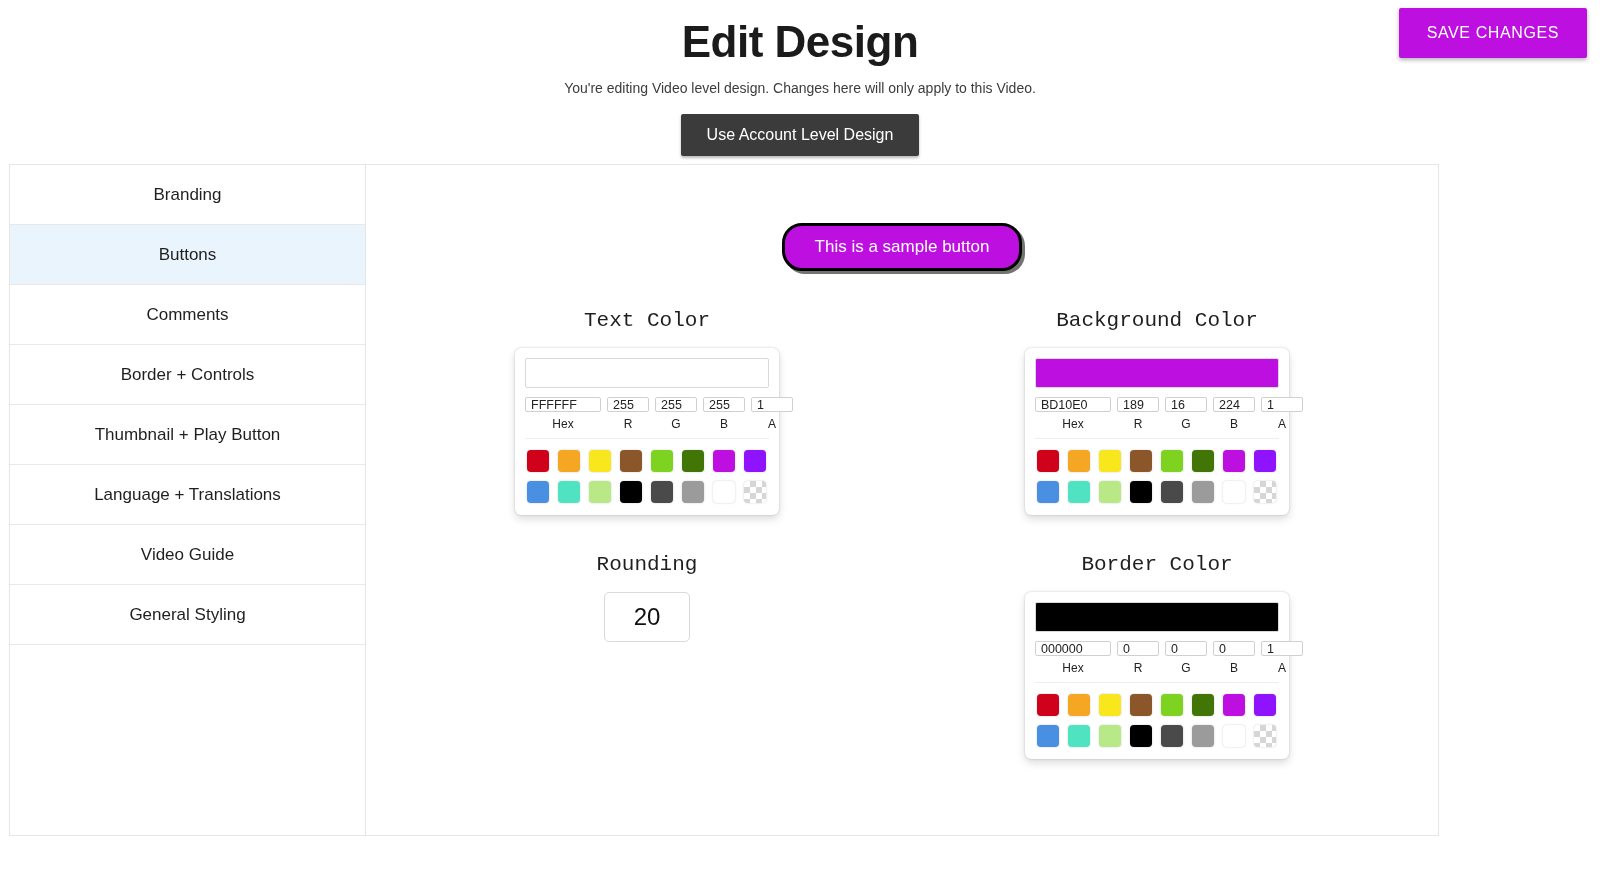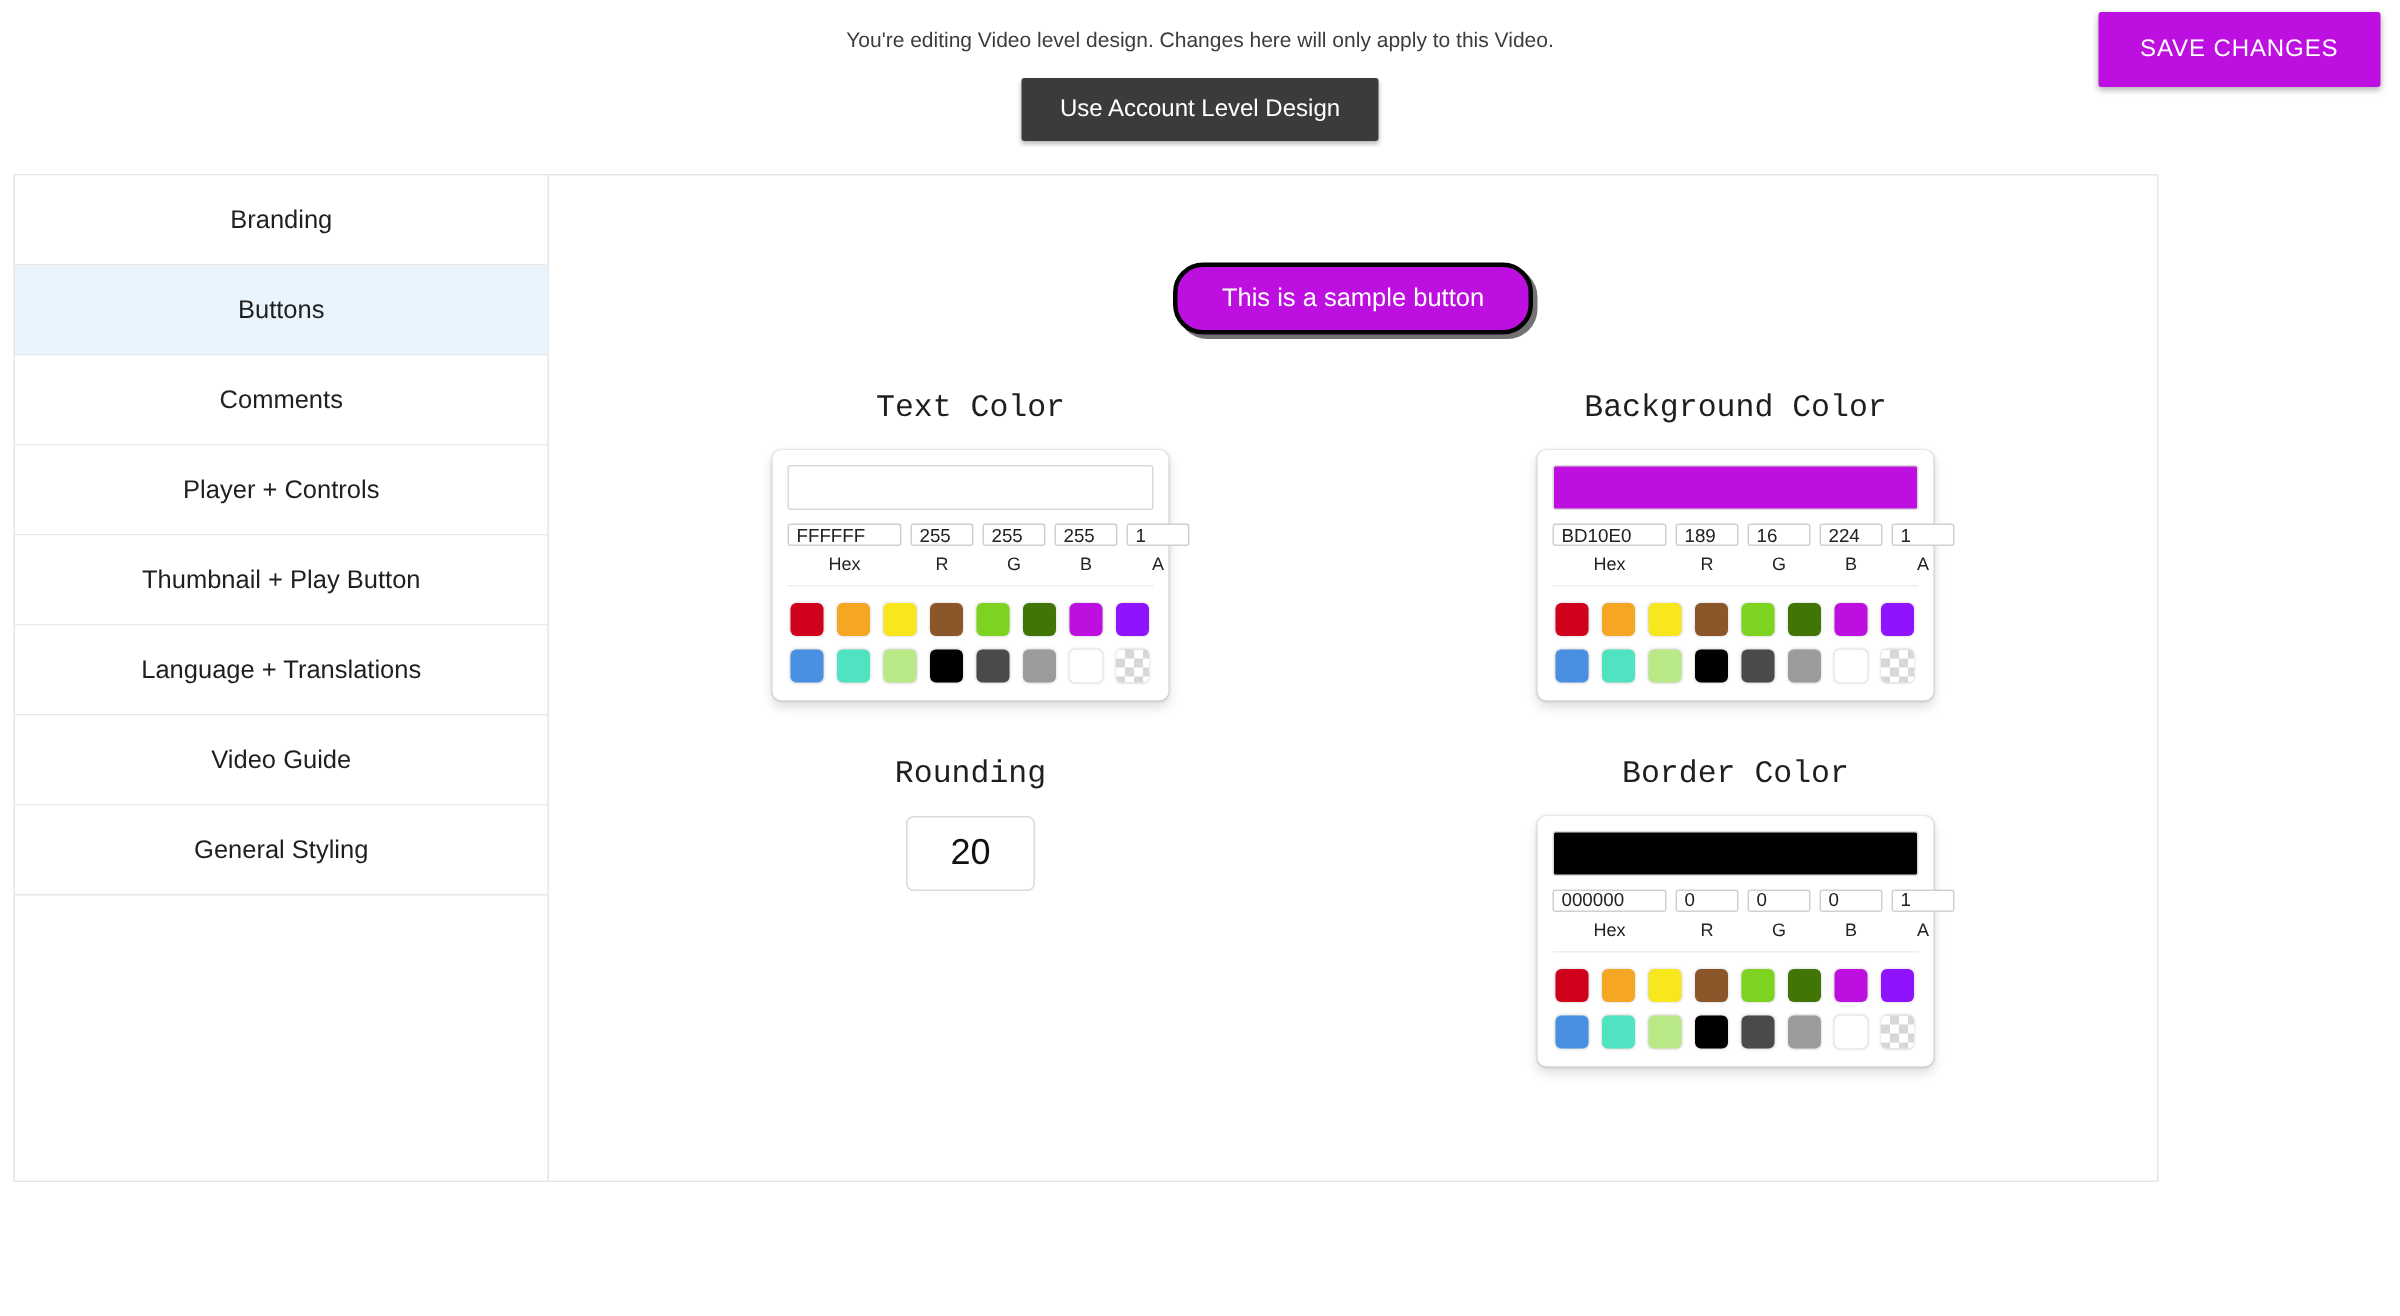--- a/index.html
+++ b/index.html
@@ -54,21 +54,21 @@
     border: none;
     border-radius: 2px;
     box-shadow: 0 2px 4px rgba(0,0,0,0.3);
     cursor: pointer;
     font-family: "Liberation Sans", sans-serif;
   }
 
   
   .layout {
     display: flex;
-    margin-top: 22px;
+    margin-top: 8px;
     padding-left: 9px;
     border-radius: 16px;
   }
   .sidebar {
     width: 356px;
     flex: 0 0 356px;
     border: 1px solid #e6e6e6;
     border-right: none;
     background: #ffffff;
     height: 672px;
@@ -208,39 +208,40 @@
     color: #111;
     font-family: "Liberation Sans", sans-serif;
     outline: none;
     background: #fff;
   }
 </style>
 </head>
 <body>
 
 <div class="page-header">
+  <h1 class="page-title">Edit Design</h1>
   <p class="page-subtitle">You're editing Video level design. Changes here will only apply to this Video.</p>
   <button class="account-level-btn">Use Account Level Design</button>
   <button class="save-changes-btn" style="background: rgb(189, 16, 224);">SAVE CHANGES</button>
 </div>
 
 <div class="layout">
 
   <nav class="sidebar">
     <div class="sidebar-item">
       <span>Branding</span>
     </div>
     <div class="sidebar-item active" style="background: rgb(234, 244, 253);">
       <span>Buttons</span>
     </div>
     <div class="sidebar-item">
       <span>Comments</span>
     </div>
     <div class="sidebar-item">
-      <span>Player + Controls</span>
+      <span>Border + Controls</span>
     </div>
     <div class="sidebar-item">
       <span>Thumbnail + Play Button</span>
     </div>
     <div class="sidebar-item">
       <span>Language + Translations</span>
     </div>
     <div class="sidebar-item">
       <span>Video Guide</span>
     </div>

